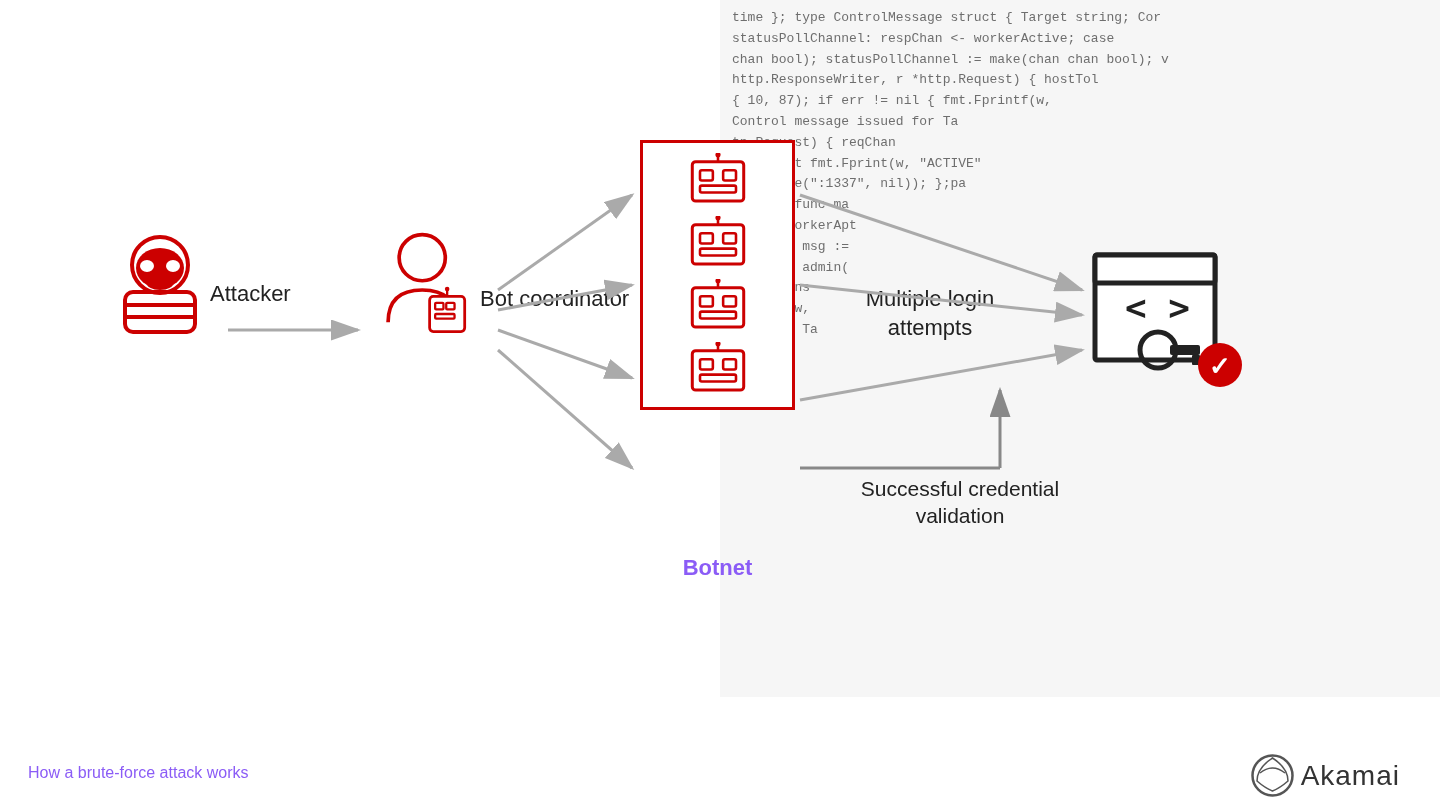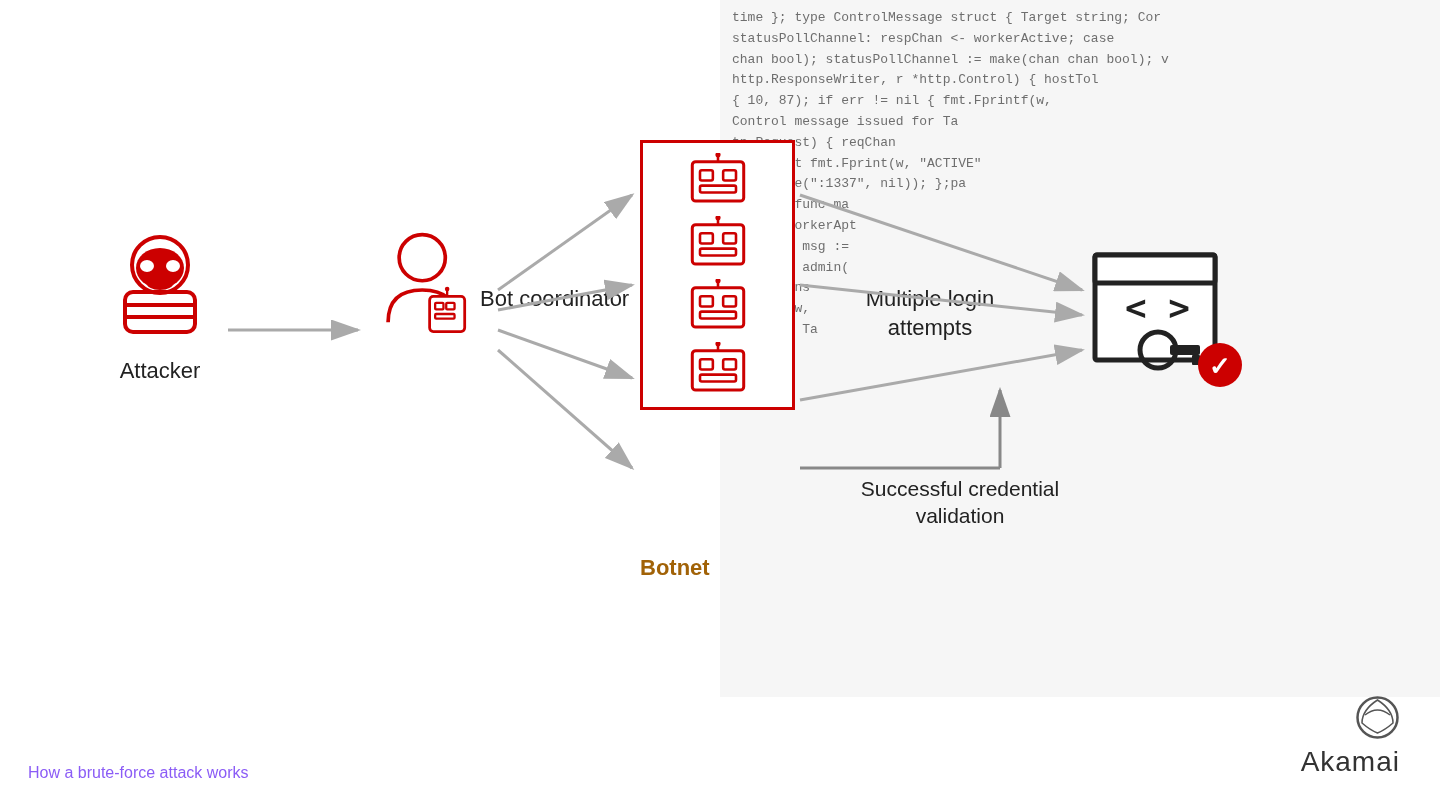--- a/index.html
+++ b/index.html
@@ -37,21 +37,21 @@
       width: 1440px;
       height: 810px;
     }
 
     
     .attacker {
       position: absolute;
       left: 110px;
       top: 230px;
       display: flex;
-      flex-direction: column;
+      flex-direction: row;
       align-items: center;
     }
 
     .attacker-icon {
       width: 100px;
       height: 110px;
     }
 
     .attacker-label {
       margin-top: 18px;
@@ -97,23 +97,24 @@
       flex-direction: column;
       align-items: center;
       gap: 8px;
     }
 
     .botnet-label {
       position: absolute;
       left: 640px;
       top: 555px;
       width: 155px;
+      text-align: center;
       font-size: 22px;
       font-weight: 700;
-      color: #a16207;
+      color: #8b5cf6;
     }
 
     
     .robot-icon {
       width: 60px;
       height: 55px;
     }
 
     
     .arrow-svg {
@@ -165,43 +166,42 @@
       position: absolute;
       bottom: 28px;
       left: 28px;
       font-size: 16px;
       color: #8b5cf6;
     }
 
     
     .akamai-logo {
       position: absolute;
-      bottom: 32px;
+      bottom: 12px;
       right: 40px;
       display: flex;
-      align-items: flex-end;
+      align-items: center;
       gap: 6px;
-      flex-direction: column;
     }
 
     .akamai-text {
       font-size: 28px;
       font-weight: 400;
       color: #333;
       letter-spacing: 1px;
     }
   </style>
 </head>
 <body>
 
 <div class="code-bg">
   <div>time }; type ControlMessage struct { Target string; Cor</div>
   <div>    statusPollChannel: respChan &lt;- workerActive; case</div>
   <div>chan bool); statusPollChannel := make(chan chan bool); v</div>
-  <div>    http.ResponseWriter, r *http.Control) { hostTol</div>
+  <div>    http.ResponseWriter, r *http.Request) { hostTol</div>
   <div>    { 10, 87); if err != nil { fmt.Fprintf(w,</div>
   <div>    Control message issued for Ta</div>
   <div>    tp.Request) { reqChan</div>
   <div>        if result    fmt.Fprint(w, "ACTIVE"</div>
   <div>    mandServe(":1337", nil)); };pa</div>
   <div>    nt64 }; func ma</div>
   <div>        bool); workerApt</div>
   <div>    re: case msg :=</div>
   <div>    }); func admin(</div>
   <div>        hostTokens</div>

